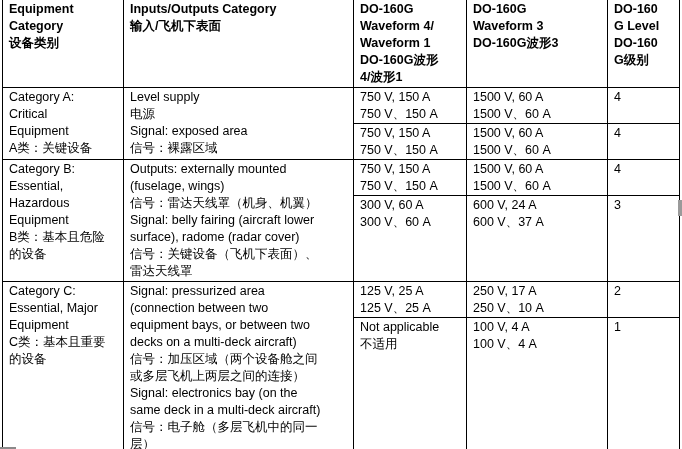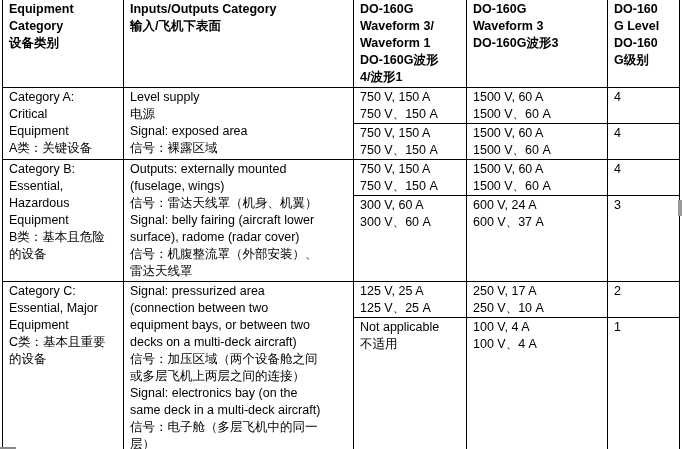--- a/index.html
+++ b/index.html
@@ -30,21 +30,21 @@
         <span class="line">Equipment</span>
         <span class="line">Category</span>
         <span class="line">设备类别</span>
       </th>
       <th>
         <span class="line">Inputs/Outputs Category</span>
         <span class="line">输入/飞机下表面</span>
       </th>
       <th>
         <span class="line">DO-160G</span>
-        <span class="line">Waveform 3/</span>
+        <span class="line">Waveform 4/</span>
         <span class="line">Waveform 1</span>
         <span class="line">DO-160G波形</span>
         <span class="line">4/波形1</span>
       </th>
       <th>
         <span class="line">DO-160G</span>
         <span class="line">Waveform 3</span>
         <span class="line">DO-160G波形3</span>
       </th>
       <th>
@@ -104,21 +104,21 @@
         <span class="line">Equipment</span>
         <span class="line">B类：基本且危险</span>
         <span class="line">的设备</span>
       </td>
       <td rowspan="2">
         <span class="line">Outputs: externally mounted</span>
         <span class="line">(fuselage, wings)</span>
         <span class="line">信号：雷达天线罩（机身、机翼）</span>
         <span class="line">Signal: belly fairing (aircraft lower</span>
         <span class="line">surface), radome (radar cover)</span>
-        <span class="line">信号：机腹整流罩（外部安装）、</span>
+        <span class="line">信号：关键设备（飞机下表面）、</span>
         <span class="line">雷达天线罩</span>
       </td>
       <td class="cell-a">
         <span class="line">750 V, 150 A</span>
         <span class="line">750 V、150 A</span>
       </td>
       <td>
         <span class="line">1500 V, 60 A</span>
         <span class="line">1500 V、60 A</span>
       </td>

